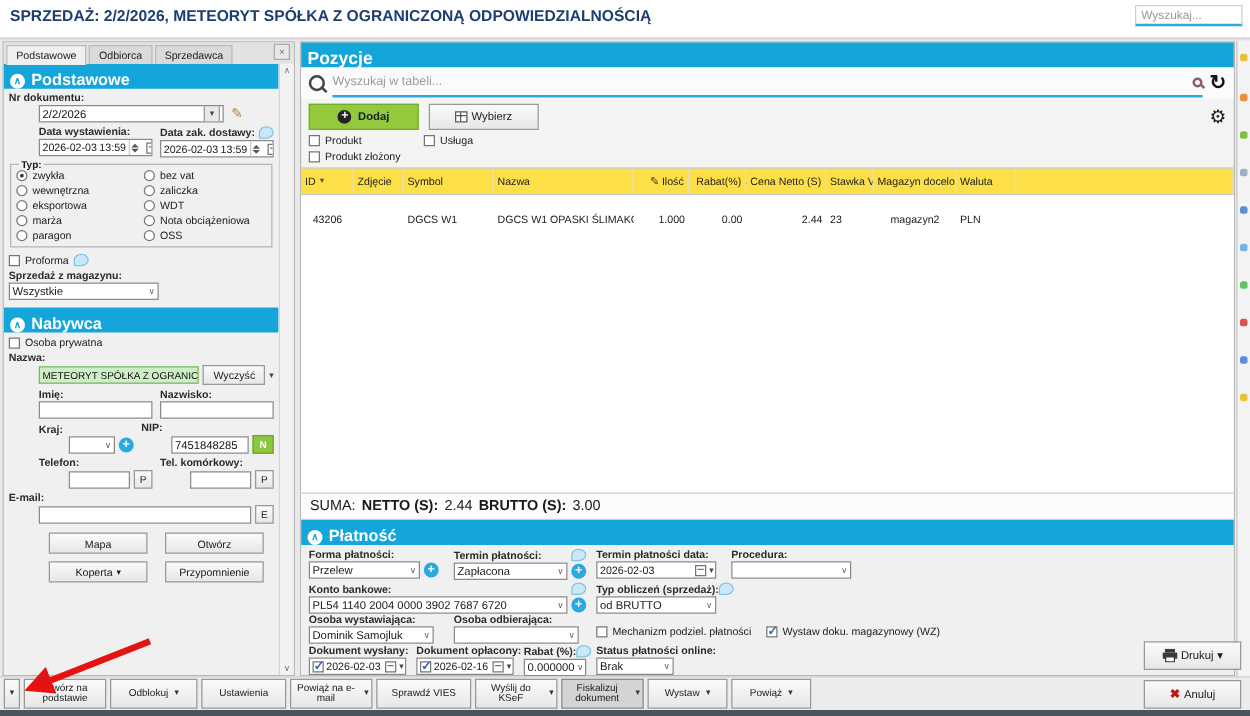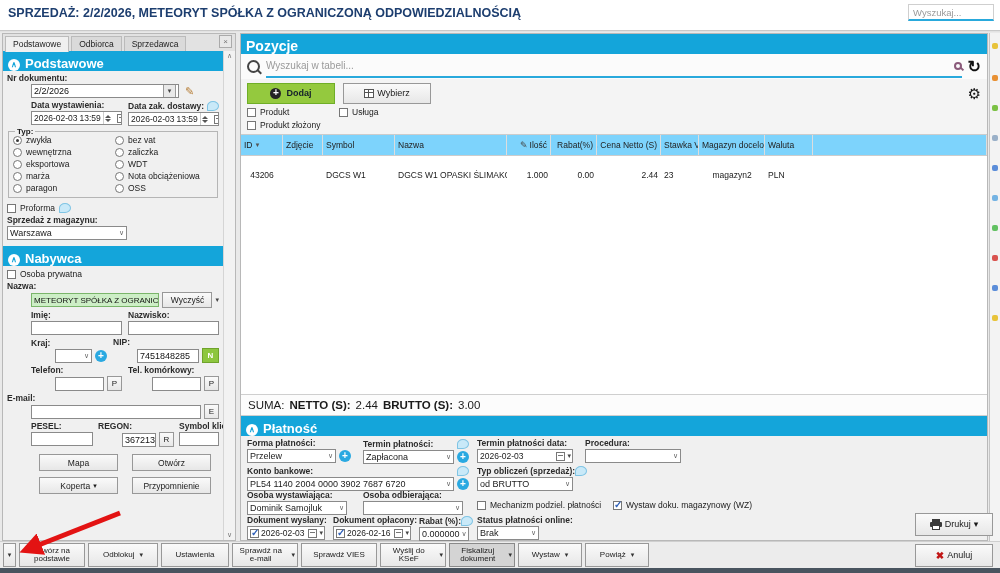--- a/index.html
+++ b/index.html
@@ -92,21 +92,21 @@
   .refresh{font-size:16px;font-weight:bold;color:#111;line-height:16px;}
   .btnrow{height:24px;display:flex;gap:8px;padding:2px 6px;align-items:center;flex:none;}
   .add-btn{width:86px;height:19px;background:#94c93e;border:1px solid #6fae27;font-size:9px;font-weight:bold;
            display:flex;align-items:center;justify-content:center;gap:5px;color:#15202b;}
   .add-ico{width:11px;height:11px;border-radius:50%;background:#242424;color:#fff;font-size:10px;font-weight:bold;
            line-height:10px;text-align:center;flex:none;}
   .pick-btn{width:86px;height:19px;font-size:9px;}
   .gear{margin-left:auto;font-size:15px;color:#1a1a1a;line-height:15px;}
   .filters{padding:0 6px;font-size:8.5px;flex:none;height:27px;}
   .filters .fr{display:grid;grid-template-columns:92px auto;margin-bottom:3px;}
-  .thead{display:flex;height:20px;background:#7dd3fc;border-top:1px solid #ccc;border-bottom:1px solid #ccc;
+  .thead{display:flex;height:20px;background:#fde047;border-top:1px solid #ccc;border-bottom:1px solid #ccc;
          font-size:8.5px;color:#222;align-items:stretch;flex:none;}
   .th,.td{padding:0 3px;display:flex;align-items:center;gap:2px;box-sizing:border-box;overflow:hidden;white-space:nowrap;}
   .th{border-right:1px solid #ddd;}
   .c-id{width:42px;}.c-zdj{width:40px;}.c-sym{width:72px;}.c-naz{width:112px;}
   .c-ilo{width:44px;justify-content:flex-end;}.c-rab{width:46px;justify-content:flex-end;}
   .c-cen{width:64px;justify-content:flex-end;}.c-vat{width:38px;}.c-mag{width:66px;}.c-wal{width:48px;}
   .c-fill{flex:1;}
   .tbody{flex:1;background:#fff;overflow:hidden;}
   .trow{display:flex;height:38px;background:#fff;font-size:8.5px;align-items:center;}
   .suma{height:20px;background:#fcfcfc;border-top:1px solid #cfcfcf;border-bottom:1px solid #cfcfcf;
@@ -247,21 +247,21 @@
           </div>
         </div>
 
         <div class="cline" style="margin-top:5px;">
           <span class="cbx"></span>
           <span>Proforma</span>
           <span class="bub"></span>
         </div>
         <div class="lbl">Sprzedaż z magazynu:</div>
         <div class="sel" style="width:120px;">
-          <span>Warszawa</span>
+          <span>Wszystkie</span>
           <span class="ar">∨</span>
         </div>
 
         <div class="shdr" style="margin-top:6px;">
           <span class="chev">∧</span>
           <span>Nabywca</span>
         </div>
 
         <div class="cline" style="margin-top:3px;">
           <span class="cbx"></span>
@@ -321,39 +321,20 @@
             <div class="row2" style="gap:3px;align-items:center;">
               <div class="inp" style="flex:1;"></div>
               <span class="btn pbtn">P</span>
             </div>
           </div>
         </div>
         <div class="lbl">E-mail:</div>
         <div class="row2" style="gap:3px;align-items:center;">
           <div class="inp" style="flex:1;"></div>
           <span class="btn pbtn">E</span>
-        </div>
-        <div class="row2" style="gap:5px;">
-          <div style="width:62px;">
-            <div class="lbl">PESEL:</div>
-            <div class="inp"></div>
-          </div>
-          <div style="width:76px;">
-            <div class="lbl">REGON:</div>
-            <div class="row2" style="gap:3px;align-items:center;">
-              <div class="inp" style="flex:1;">
-                  <span>367213266</span>
-                </div>
-              <span class="btn pbtn">R</span>
-            </div>
-          </div>
-          <div class="fl1">
-            <div class="lbl">Symbol klienta:</div>
-            <div class="inp"></div>
-          </div>
         </div>
         <div class="row2" style="margin-top:7px;gap:14px;padding:0 8px;">
           <div class="btn" style="flex:1;height:15px;">
               <span>Mapa</span>
             </div>
           <div class="btn" style="flex:1;height:15px;">
               <span>Otwórz</span>
             </div>
         </div>
         <div class="row2" style="margin-top:6px;gap:14px;padding:0 8px;">
@@ -665,21 +646,21 @@
         <span>Utwórz na podstawie</span>
       </div>
     <div class="btn tb" style="width:58px;">
       <span>Odblokuj</span>
         <span class="dda">▾</span>
       </div>
     <div class="btn tb" style="width:56px;">
         <span>Ustawienia</span>
       </div>
     <div class="btn tb tb2">
-      <span>Sprawdź na e-mail</span>
+      <span>Powiąż na e-mail</span>
         <span class="dda">▾</span>
       </div>
     <div class="btn tb" style="width:64px;">
         <span>Sprawdź VIES</span>
       </div>
     <div class="btn tb tb2">
       <span>Wyślij do KSeF</span>
         <span class="dda">▾</span>
       </div>
     <div class="btn tb tb2 dark">

